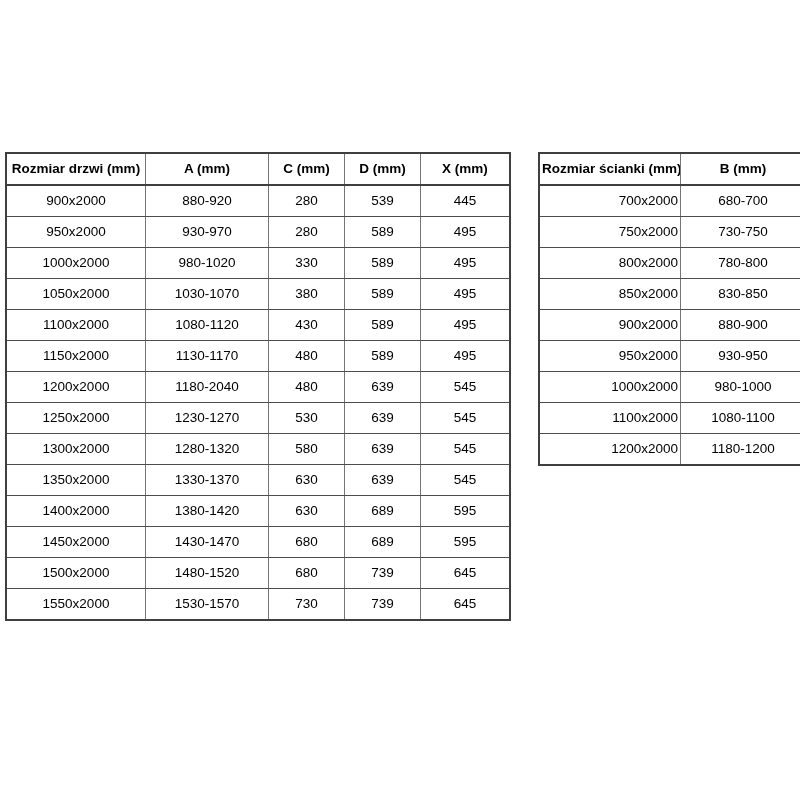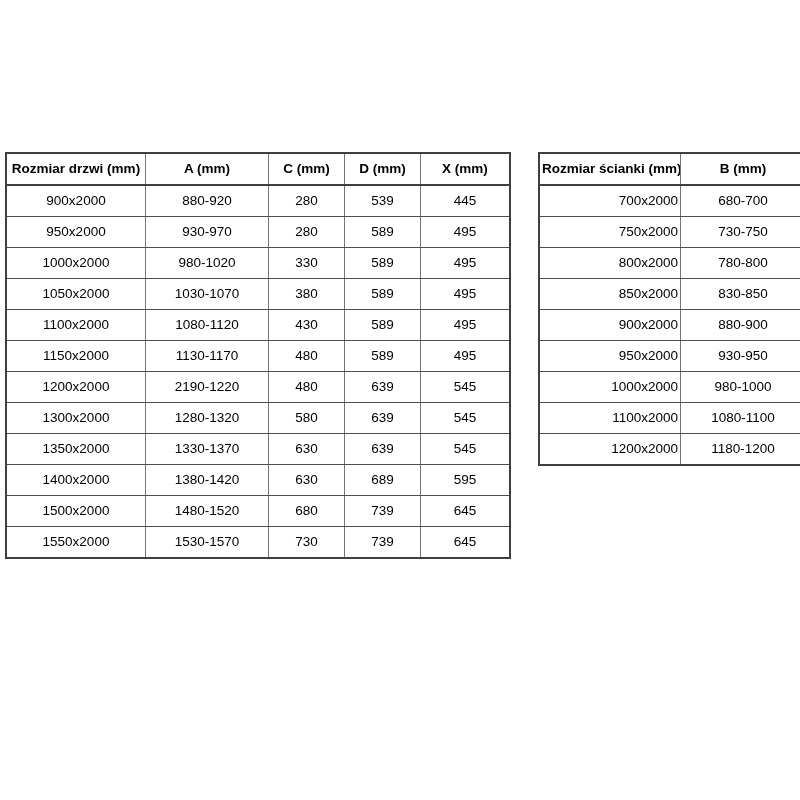--- a/index.html
+++ b/index.html
@@ -116,22 +116,29 @@
         </tr>
         <tr>
           <td>1150x2000</td>
           <td>1130-1170</td>
           <td>480</td>
           <td>589</td>
           <td>495</td>
         </tr>
         <tr>
           <td>1200x2000</td>
-          <td>2190-1220</td>
+          <td>1180-2040</td>
           <td>480</td>
+          <td>639</td>
+          <td>545</td>
+        </tr>
+        <tr>
+          <td>1250x2000</td>
+          <td>1230-1270</td>
+          <td>530</td>
           <td>639</td>
           <td>545</td>
         </tr>
         <tr>
           <td>1300x2000</td>
           <td>1280-1320</td>
           <td>580</td>
           <td>639</td>
           <td>545</td>
         </tr>
@@ -143,20 +150,27 @@
           <td>545</td>
         </tr>
         <tr>
           <td>1400x2000</td>
           <td>1380-1420</td>
           <td>630</td>
           <td>689</td>
           <td>595</td>
         </tr>
         <tr>
+          <td>1450x2000</td>
+          <td>1430-1470</td>
+          <td>680</td>
+          <td>689</td>
+          <td>595</td>
+        </tr>
+        <tr>
           <td>1500x2000</td>
           <td>1480-1520</td>
           <td>680</td>
           <td>739</td>
           <td>645</td>
         </tr>
         <tr>
           <td>1550x2000</td>
           <td>1530-1570</td>
           <td>730</td>

